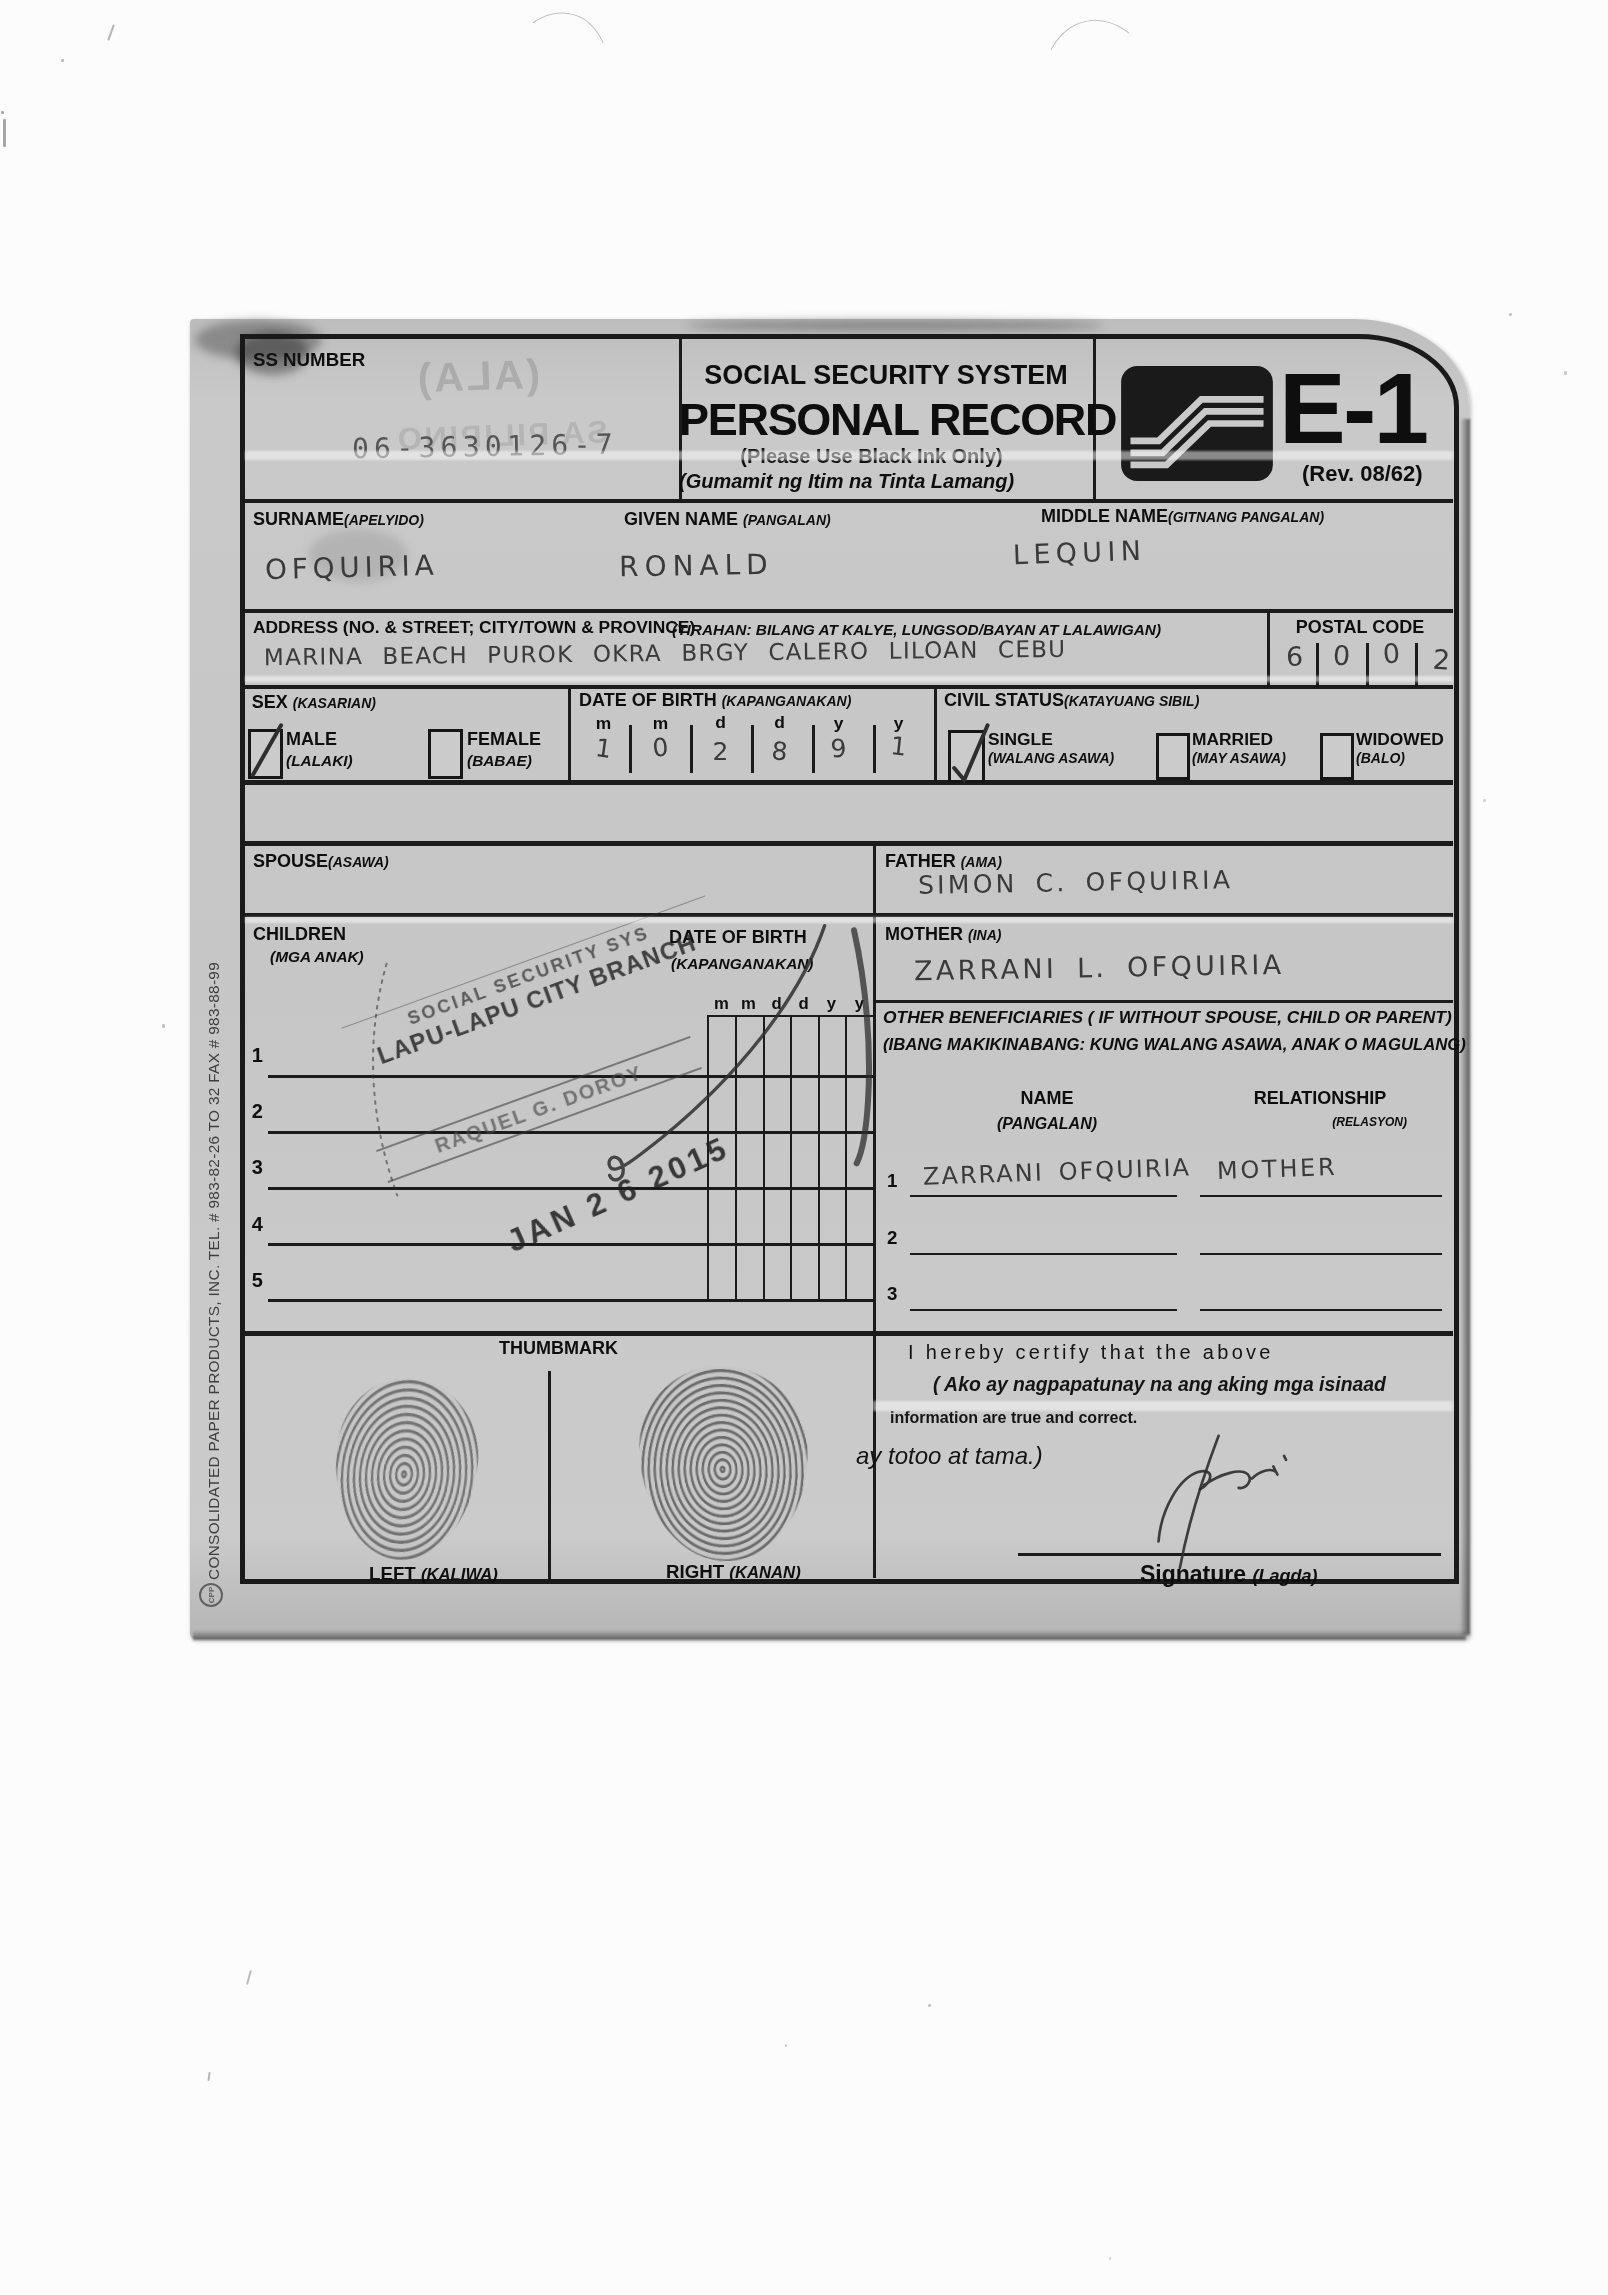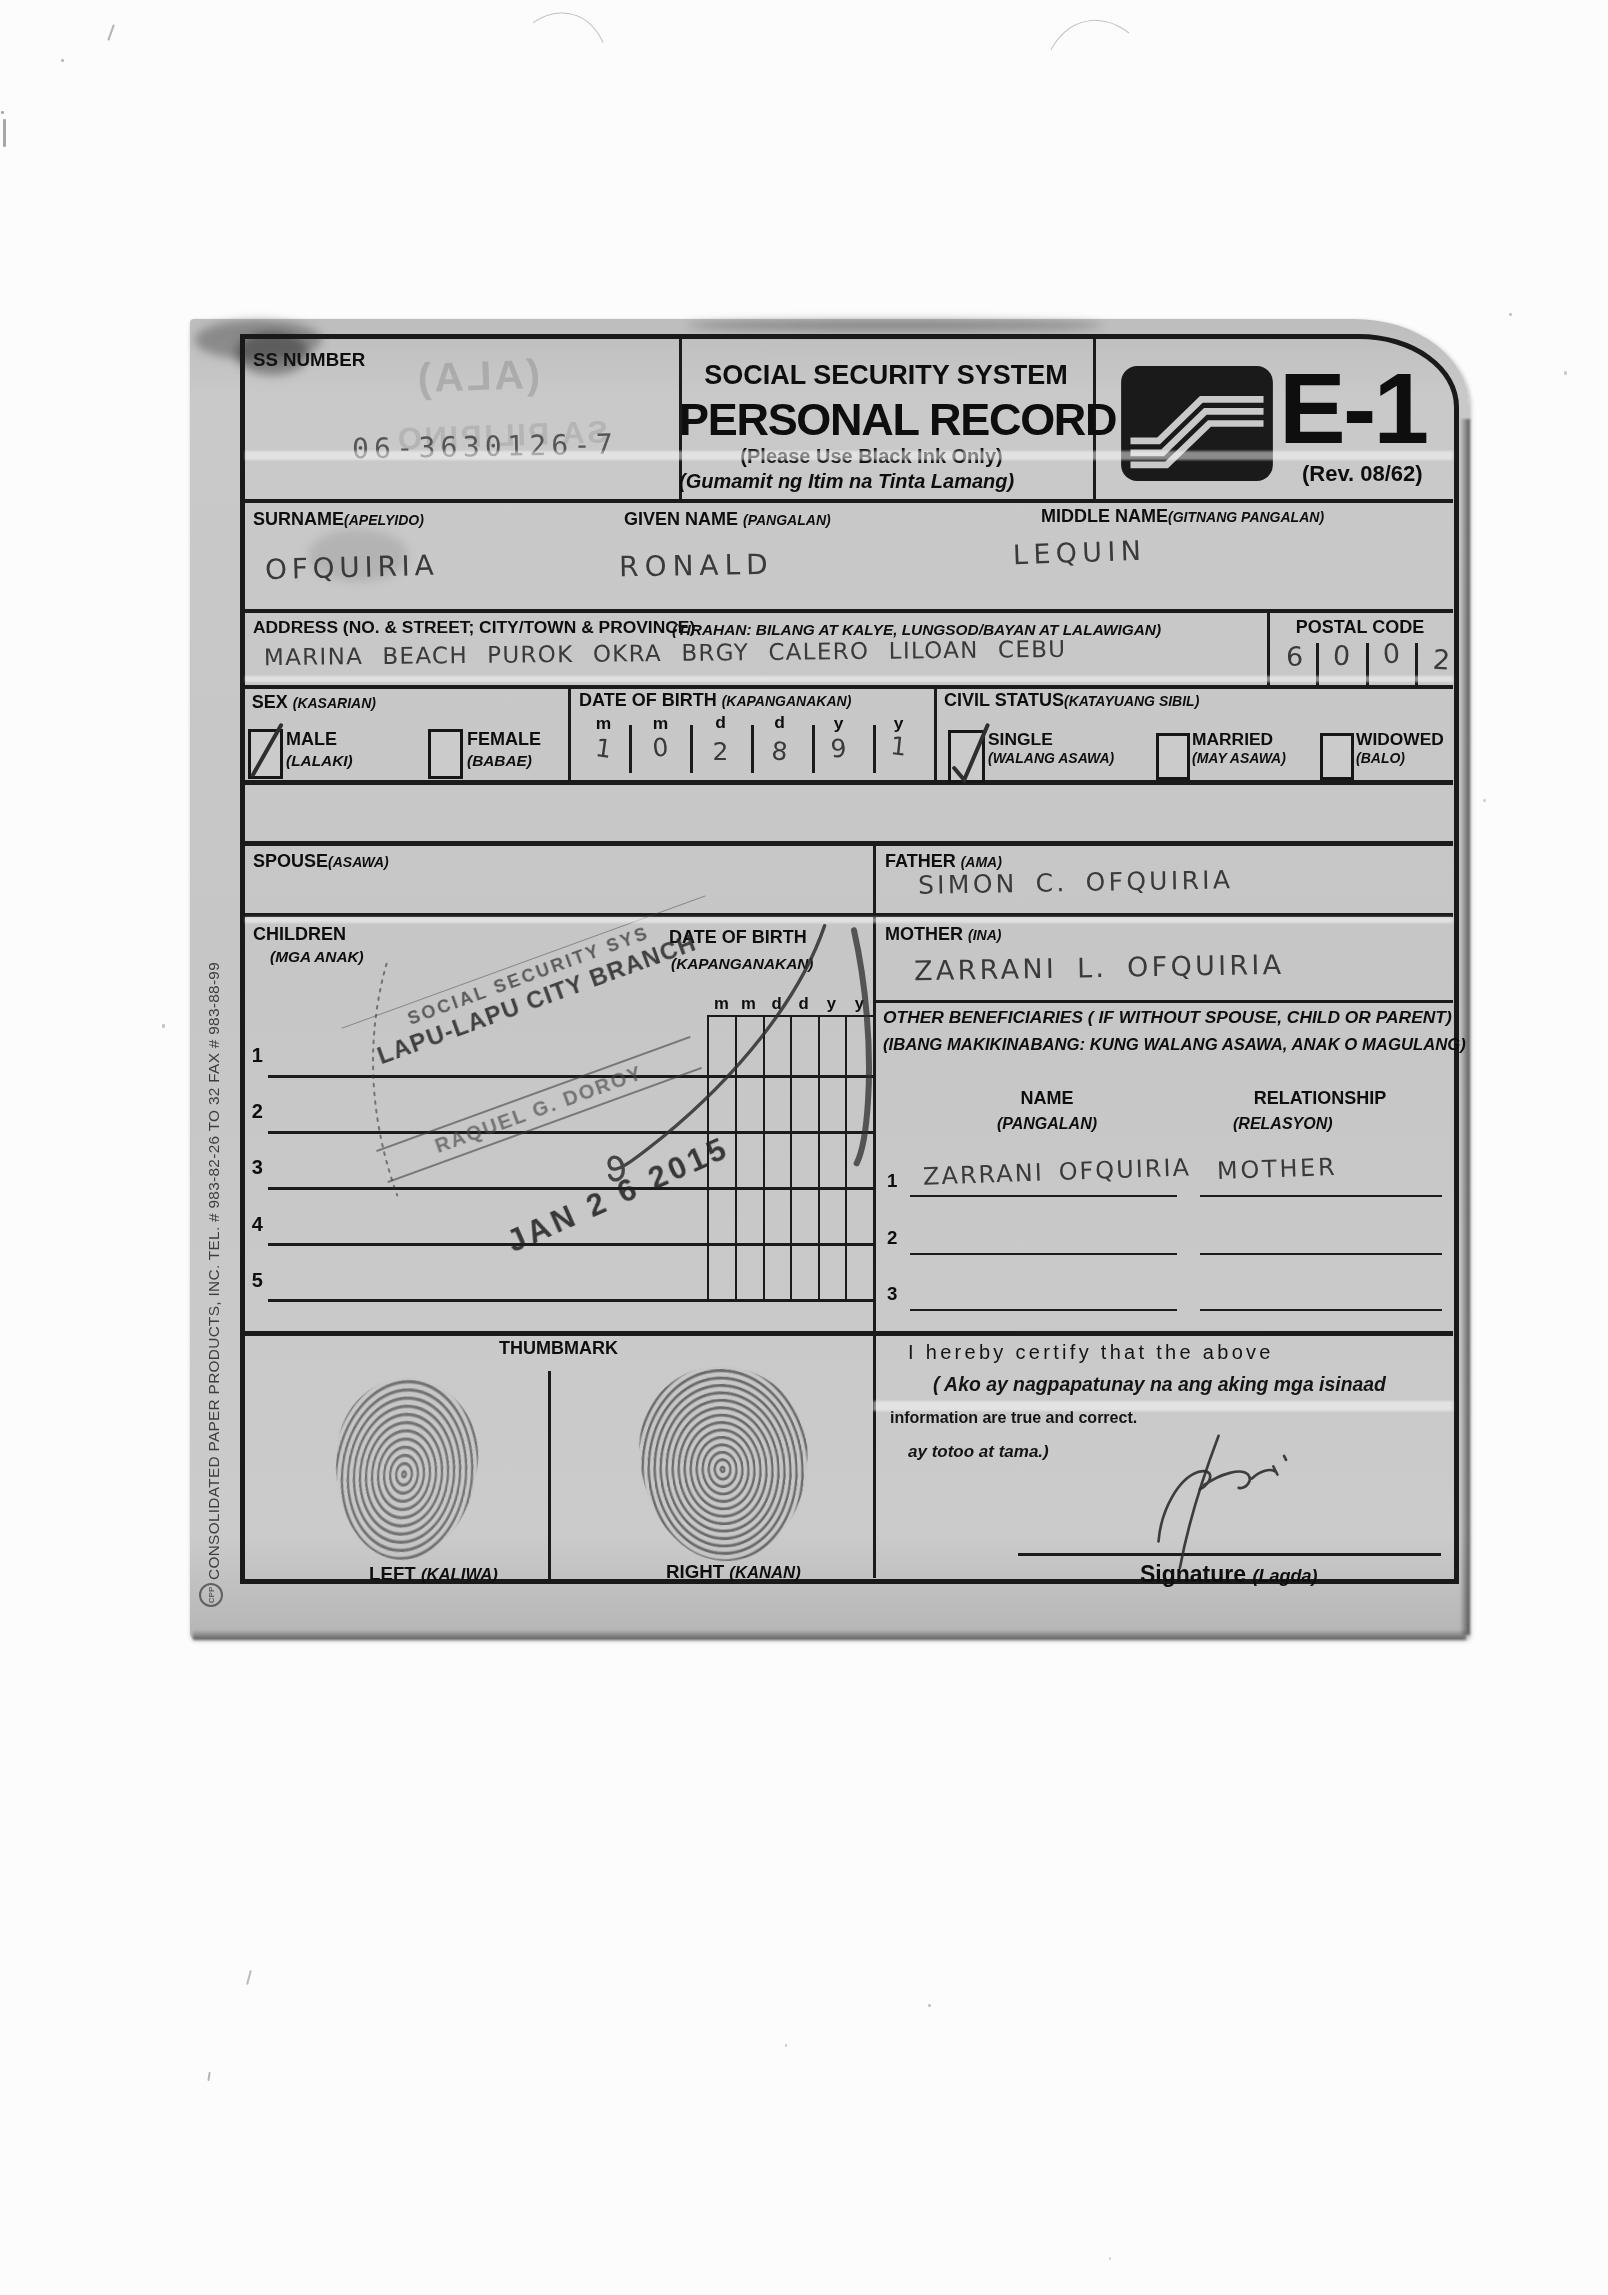--- a/index.html
+++ b/index.html
@@ -214,40 +214,40 @@
 
     <div class="L" style="left:640px;top:585px;font-size:18px"><span>MOTHER</span> <span class="sub" style="font-size:14px">(INA)</span></div>
     <div class="hw" style="left:669px;top:613px;font-size:27px;letter-spacing:3.3px;word-spacing:8px;transform:rotate(-1deg)">ZARRANI L. OFQUIRIA</div>
 
     <div class="L sub" style="left:638px;top:668px;font-size:17.4px">OTHER BENEFICIARIES ( IF WITHOUT SPOUSE, CHILD OR PARENT)</div>
     <div class="L sub" style="left:638px;top:696px;font-size:16.7px">(IBANG MAKIKINABANG: KUNG WALANG ASAWA, ANAK O MAGULANG)</div>
 
     <div class="L" style="left:735px;top:749px;width:134px;text-align:center;font-size:18px">NAME</div>
     <div class="L sub" style="left:735px;top:776px;width:134px;text-align:center;font-size:16px">(PANGALAN)</div>
     <div class="L" style="left:988px;top:749px;width:174px;text-align:center;font-size:18px">RELATIONSHIP</div>
-    <div class="L sub" style="left:988px;top:776px;width:174px;text-align:left;font-size:16px">(RELASYON)</div>
+    <div class="L sub" style="left:988px;top:776px;width:174px;text-align:right;font-size:12px">(RELASYON)</div>
 
     <div class="L" style="left:642px;top:831px;font-size:18.7px">1</div>
     <div class="hw" style="left:678px;top:819px;font-size:24px;letter-spacing:2px;word-spacing:5.3px;transform:rotate(-2deg)">ZARRANI OFQUIRIA</div>
     <div class="hw" style="left:972px;top:816px;font-size:24px;letter-spacing:2.7px;transform:rotate(-2deg)">MOTHER</div>
     <div class="L" style="left:642px;top:888px;font-size:18.7px">2</div>
     <div class="hw" style="left:678px;top:879px;font-size:23px"></div>
     <div class="L" style="left:642px;top:944px;font-size:18.7px">3</div>
     <div class="hw" style="left:678px;top:935px;font-size:23px"></div>
 
     <div class="L" style="left:220px;top:999px;width:187px;text-align:center;font-size:18px">THUMBMARK</div>
     <div class="print" style="left:90px;top:1039px;width:142px;height:182px;transform:rotate(6deg)"></div>
     <div class="print" style="left:395px;top:1027px;width:168px;height:195px;transform:rotate(-3deg);opacity:.9"></div>
     <div class="L" style="left:124px;top:1224px;font-size:18.7px"><span>LEFT</span> <span class="sub" style="font-size:16.7px">(KALIWA)</span></div>
     <div class="L" style="left:421px;top:1222px;font-size:18.7px"><span>RIGHT</span> <span class="sub" style="font-size:16.7px">(KANAN)</span></div>
 
     <div class="cert" style="left:663px;top:1002px;font-size:20px;font-weight:400;letter-spacing:3.3px">I hereby certify that the above</div>
     <div class="cert" style="left:688px;top:1034px;font-size:19.4px;font-weight:700;font-style:italic">( Ako ay nagpapatunay na ang aking mga isinaad</div>
     <div class="cert" style="left:645px;top:1070px;font-size:16px;font-weight:700">information are true and correct.</div>
-    <div class="cert" style="left:663px;top:1103px;font-size:17px;font-weight:700;font-style:italic">ay totoo at tama.)</div>
+    <div class="cert" style="left:611px;top:1103px;font-size:24px;font-weight:400;font-style:italic">ay totoo at tama.)</div>
     <div class="L" style="left:895px;top:1222px;font-size:23px"><span>Signature</span> <span class="sub" style="font-size:18px">(Lagda)</span></div>
 
     <div class="stamp" style="left:94px;top:621px;width:387px;transform:rotate(-20deg);border-top:1.3px solid rgba(60,60,60,.45);padding-top:4px">
       <div style="font-size:18px;letter-spacing:2.7px;color:rgba(55,55,55,.75)">SOCIAL SECURITY SYS</div>
       <div style="font-size:24px;letter-spacing:1.3px;color:rgba(40,40,40,.85)">LAPU-LAPU CITY BRANCH</div>
     </div>
     <div class="stamp" style="left:127px;top:753px;width:334px;transform:rotate(-20deg);border-top:2px solid rgba(55,55,55,.55);border-bottom:2px solid rgba(55,55,55,.55);padding:4px 0;font-size:20px;letter-spacing:2px;color:rgba(70,70,70,.65);filter:blur(0.7px)">RAQUEL G. DOROY</div>
     <div class="stamp" style="left:230px;top:838px;width:287px;transform:rotate(-24deg);font-size:31px;letter-spacing:4px;color:rgba(30,30,30,.85)">JAN 2 6 2015</div>
 
     <svg style="position:absolute;left:0;top:0;pointer-events:none" width="1208" height="1240" viewBox="0 0 1809 1856">

